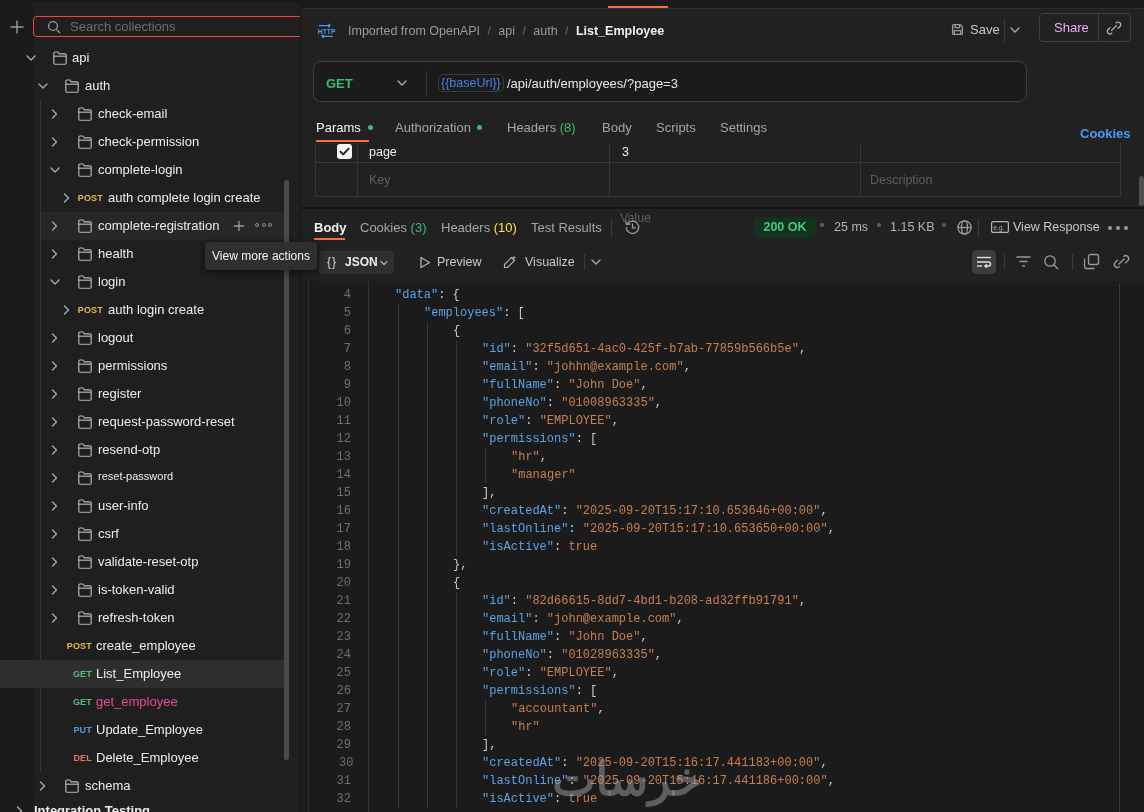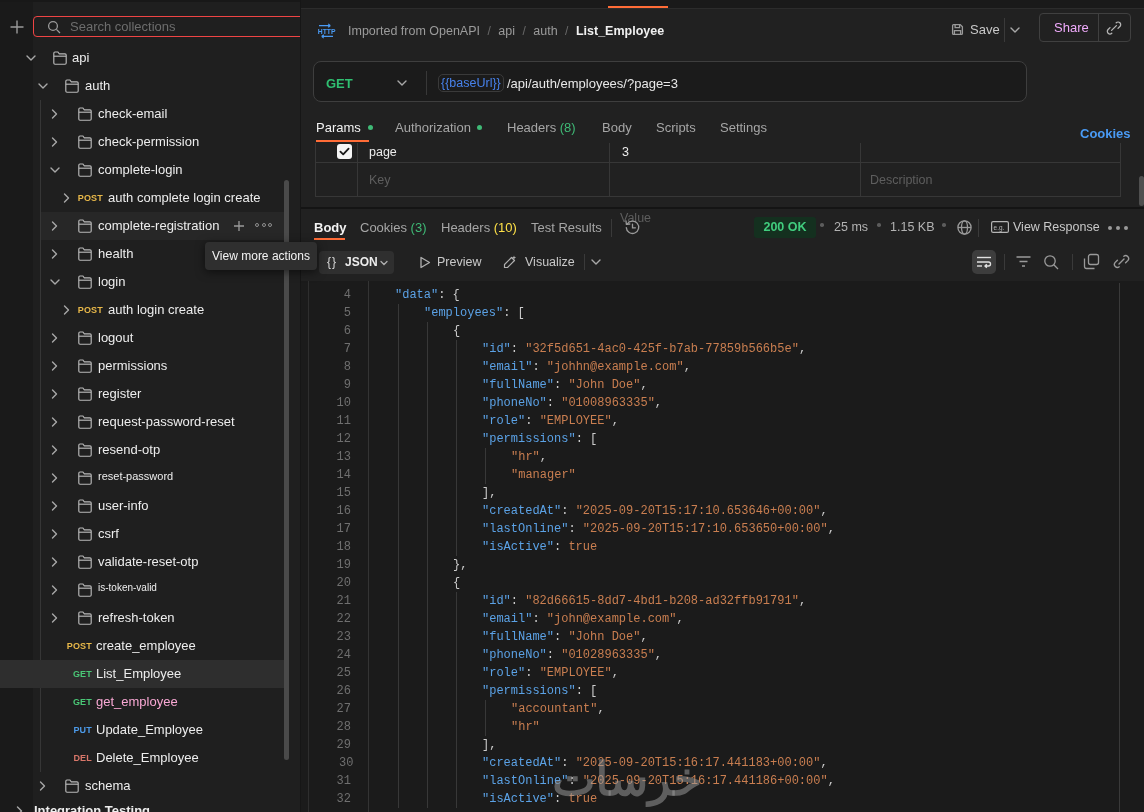--- a/index.html
+++ b/index.html
@@ -259,35 +259,35 @@
           <path d="M0.8 5.2 L13.2 5.2" stroke="#b9b9b9" stroke-width="1.15"></path>
         </svg>
     <div class="abs" style="left:98px;top:552px;font-size:13px;color:#ededed;font-weight:400;white-space:nowrap;">validate-reset-otp</div>
     <svg class="abs" style="left:49px;top:582px" width="12" height="12" viewBox="0 0 12 12">
           <path d="M3.5 2 L7.5 6 L3.5 10" fill="none" stroke="#a8a8a8" stroke-width="1.4" stroke-linecap="round" stroke-linejoin="round"></path>
         </svg>
     <svg class="abs" style="left:78px;top:581px" width="14" height="14" viewBox="0 0 14 14">
           <path d="M0.8 5.0 L0.8 2.2 Q0.8 1.0 2.0 1.0 L4.9 1.0 L6.3 2.8 L12.0 2.8 Q13.2 2.8 13.2 4.0 L13.2 12.0 Q13.2 13.2 12.0 13.2 L2.0 13.2 Q0.8 13.2 0.8 12.0 Z" fill="none" stroke="#b9b9b9" stroke-width="1.15"></path>
           <path d="M0.8 5.2 L13.2 5.2" stroke="#b9b9b9" stroke-width="1.15"></path>
         </svg>
-    <div class="abs" style="left:98px;top:580px;font-size:10px;color:#ededed;font-weight:400;white-space:nowrap;">is-token-valid</div>
+    <div class="abs" style="left:98px;top:580px;font-size:13px;color:#ededed;font-weight:400;white-space:nowrap;">is-token-valid</div>
     <svg class="abs" style="left:49px;top:610px" width="12" height="12" viewBox="0 0 12 12">
           <path d="M3.5 2 L7.5 6 L3.5 10" fill="none" stroke="#a8a8a8" stroke-width="1.4" stroke-linecap="round" stroke-linejoin="round"></path>
         </svg>
     <svg class="abs" style="left:78px;top:609px" width="14" height="14" viewBox="0 0 14 14">
           <path d="M0.8 5.0 L0.8 2.2 Q0.8 1.0 2.0 1.0 L4.9 1.0 L6.3 2.8 L12.0 2.8 Q13.2 2.8 13.2 4.0 L13.2 12.0 Q13.2 13.2 12.0 13.2 L2.0 13.2 Q0.8 13.2 0.8 12.0 Z" fill="none" stroke="#b9b9b9" stroke-width="1.15"></path>
           <path d="M0.8 5.2 L13.2 5.2" stroke="#b9b9b9" stroke-width="1.15"></path>
         </svg>
     <div class="abs" style="left:98px;top:608px;font-size:13px;color:#ededed;font-weight:400;white-space:nowrap;">refresh-token</div>
     <div class="abs badge b-post" style="left:58px;top:639px;width:34px;text-align:right;">POST</div>
     <div class="abs" style="left:96px;top:636px;font-size:13px;color:#ededed;font-weight:400;white-space:nowrap;">create_employee</div>
     <div class="abs badge b-get" style="left:58px;top:667px;width:34px;text-align:right;">GET</div>
     <div class="abs" style="left:96px;top:664px;font-size:13px;color:#ededed;font-weight:400;white-space:nowrap;">List_Employee</div>
     <div class="abs badge b-get" style="left:58px;top:695px;width:34px;text-align:right;">GET</div>
-    <div class="abs" style="left:96px;top:692px;font-size:13px;color:#f9a8d4;font-weight:400;white-space:nowrap;">get_employee</div>
+    <div class="abs" style="left:96px;top:692px;font-size:13px;color:#ec4899;font-weight:400;white-space:nowrap;">get_employee</div>
     <div class="abs badge b-put" style="left:58px;top:723px;width:34px;text-align:right;">PUT</div>
     <div class="abs" style="left:96px;top:720px;font-size:13px;color:#ededed;font-weight:400;white-space:nowrap;">Update_Employee</div>
     <div class="abs badge b-del" style="left:58px;top:751px;width:34px;text-align:right;">DEL</div>
     <div class="abs" style="left:96px;top:748px;font-size:13px;color:#ededed;font-weight:400;white-space:nowrap;">Delete_Employee</div>
     <svg class="abs" style="left:37px;top:778px" width="12" height="12" viewBox="0 0 12 12">
           <path d="M3.5 2 L7.5 6 L3.5 10" fill="none" stroke="#a8a8a8" stroke-width="1.4" stroke-linecap="round" stroke-linejoin="round"></path>
         </svg>
     <svg class="abs" style="left:65px;top:777px" width="14" height="14" viewBox="0 0 14 14">
           <path d="M0.8 5.0 L0.8 2.2 Q0.8 1.0 2.0 1.0 L4.9 1.0 L6.3 2.8 L12.0 2.8 Q13.2 2.8 13.2 4.0 L13.2 12.0 Q13.2 13.2 12.0 13.2 L2.0 13.2 Q0.8 13.2 0.8 12.0 Z" fill="none" stroke="#b9b9b9" stroke-width="1.15"></path>
           <path d="M0.8 5.2 L13.2 5.2" stroke="#b9b9b9" stroke-width="1.15"></path>

